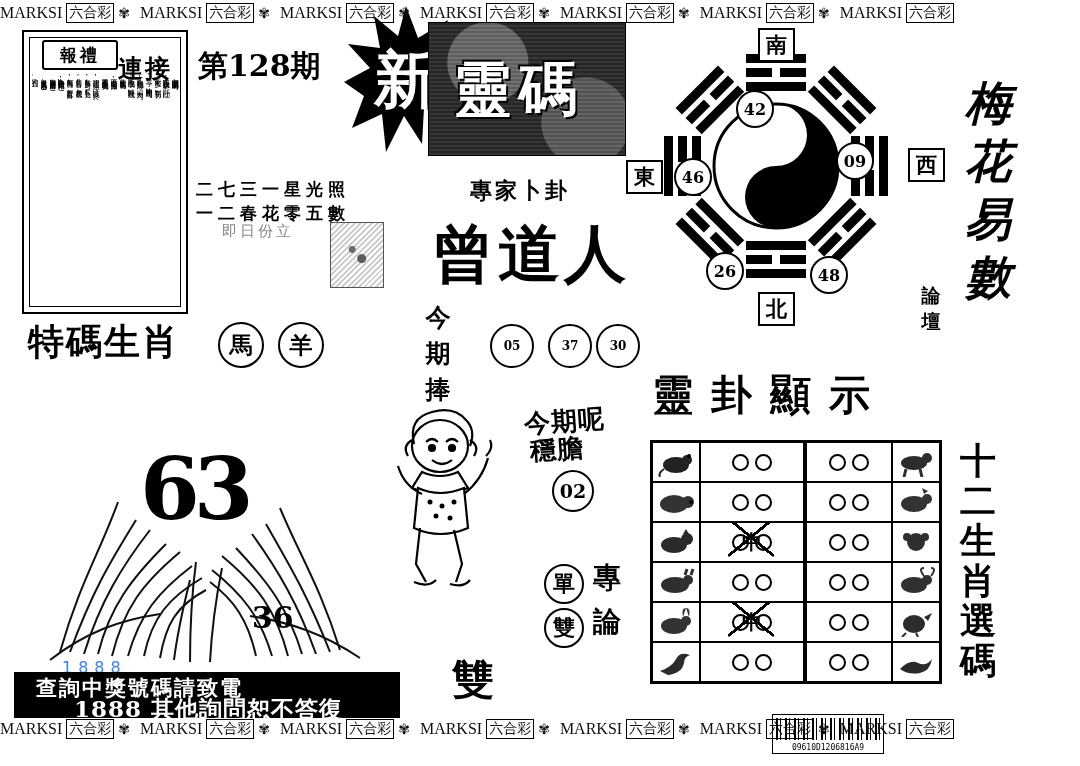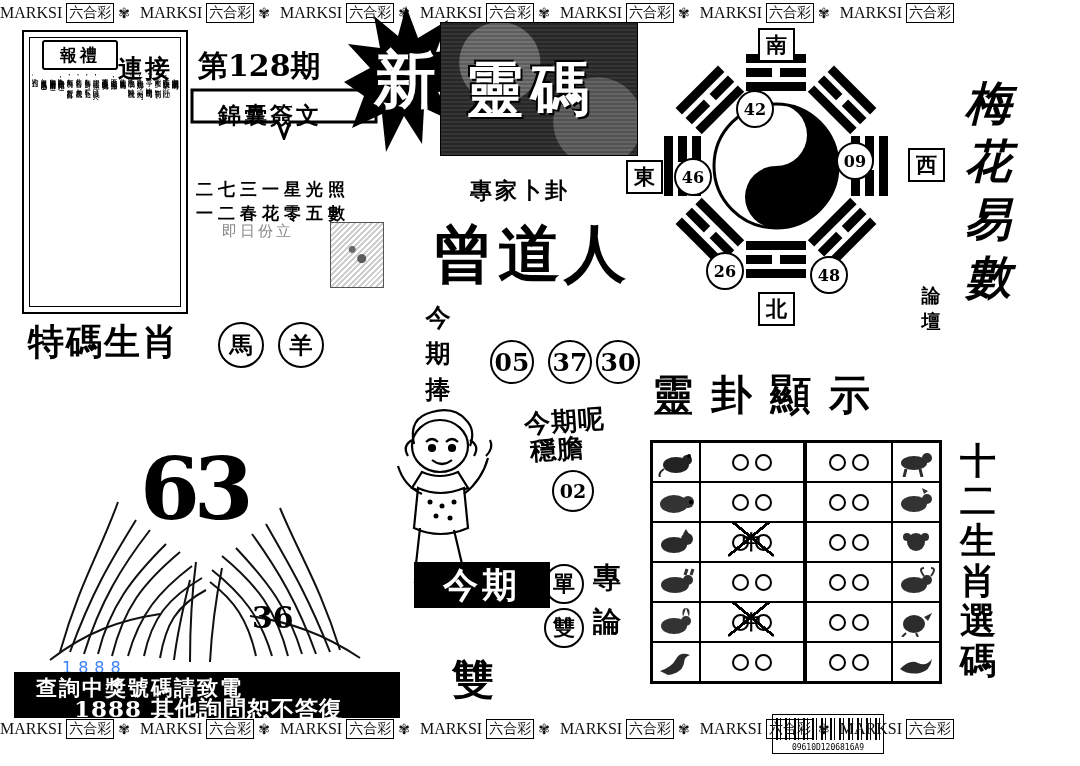--- a/index.html
+++ b/index.html
@@ -147,21 +147,21 @@
 
   
   .burst{position:absolute;left:344px;top:4px;width:124px;height:152px;}
   .burst .ch{
     position:absolute;left:30px;top:34px;font-size:62px;font-weight:bold;
     font-family:"DejaVu Serif", serif;
   }
 
   
   .lingma{
-    position:absolute;left:440px;top:22px;width:196px;height:132px;
+    position:absolute;left:428px;top:22px;width:196px;height:132px;
     background:#2b2b2b;
     background-image:
       repeating-linear-gradient(0deg,rgba(255,255,255,.05) 0 2px,rgba(0,0,0,.12) 2px 4px),
       radial-gradient(circle at 30% 30%,#6a6a6a 0 40px,transparent 41px),
       radial-gradient(circle at 80% 75%,#5d5d5d 0 44px,transparent 45px);
     border:1px solid #000;
   }
   .lingma .t{
     position:absolute;left:24px;top:28px;color:#fff;font-size:58px;font-weight:bold;
     letter-spacing:8px;font-family:"DejaVu Serif", serif;
@@ -176,23 +176,23 @@
     position:absolute;left:432px;top:212px;font-size:62px;font-weight:bold;
     letter-spacing:4px;font-family:"DejaVu Serif", serif;
   }
 
   .jqp{
     position:absolute;left:424px;top:300px;width:28px;
     font-size:25px;font-weight:bold;line-height:36px;text-align:center;
     font-family:"DejaVu Serif", serif;
   }
   .ball{
-    position:absolute;top:340px;width:40px;height:40px;border:2px solid #000;border-radius:50%;
+    position:absolute;top:324px;width:40px;height:40px;border:2px solid #000;border-radius:50%;
     display:flex;align-items:center;justify-content:center;
-    font-size:25px;font-weight:bold;font-family:"DejaVu Serif", serif;
+    font-size:12px;font-weight:bold;font-family:"DejaVu Serif", serif;
   }
   .ball1{left:490px;}
   .ball2{left:548px;}
   .ball3{left:596px;}
 
   
   .boy{position:absolute;left:392px;top:402px;width:120px;height:186px;}
 
   
   .wd1{
@@ -377,26 +377,20 @@
       <div class="ncol">為為來的能通，</div>
       <div class="ncol">為新相關圖能通</div>
       <div class="ncol">資訊務必通保</div>
       <div class="ncol">的省。</div>
     </div>
   </div>
 
   <div class="lianjie">連接</div>
   <div class="issue">第128期</div>
 
-  <div class="banner">
-    <svg width="188" height="52" viewBox="0 0 188 52">
-      <polygon points="2,2 186,2 186,34 100,34 94,50 88,34 2,34" fill="#fff" stroke="#000" stroke-width="3"></polygon>
-    </svg>
-    <div class="banner-text">錦囊簽文</div>
-  </div>
 
   <div class="poem1">二七三一星光照</div>
   <div class="poem2">一二春花零五數</div>
   <div class="poem-faint">即日份立</div>
   <div class="dragon"></div>
 
   <div class="temaline">特碼生肖</div>
   <div class="zodiac-c zodiac-1">馬</div>
   <div class="zodiac-c zodiac-2">羊</div>
 
@@ -482,23 +476,20 @@
           <circle cx="44" cy="114" r="2.5"></circle>
         <circle cx="58" cy="116" r="2.5"></circle>
       </g>
     </svg>
   </div>
 
   <div class="wd1">今期呢</div>
   <div class="wd2">穩膽</div>
   <div class="ball02">02</div>
 
-  <div class="jinqi">
-      <span>今期</span>
-    </div>
   <div class="shuang">雙</div>
   <div class="dan-shuang">
     <div><span class="o">單</span></div>
     <div><span class="o">雙</span></div>
   </div>
   <div class="zhuanlun">
     <div>專</div>
     <div>論</div>
   </div>
 

